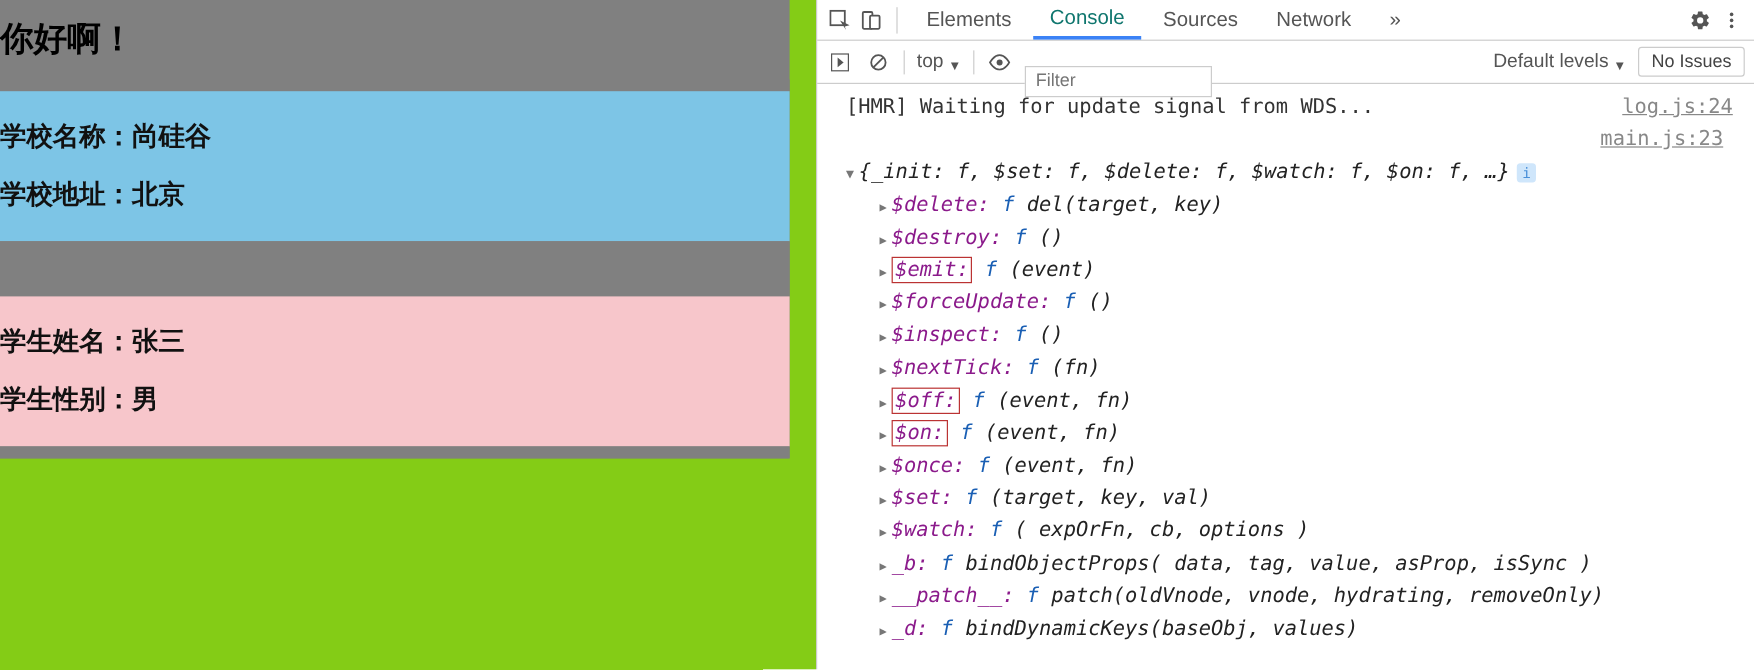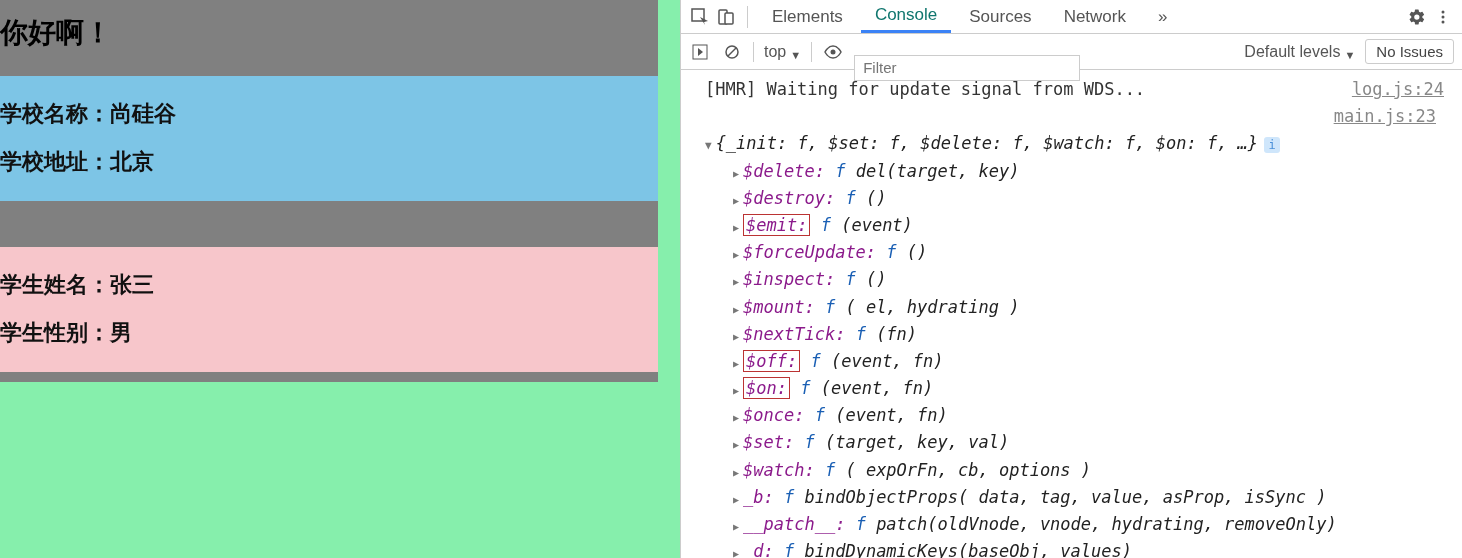--- a/index.html
+++ b/index.html
@@ -11,21 +11,21 @@
     overflow: hidden;
   }
   .root {
     display: flex;
     width: 100%; height: 100%;
   }
   
   .app-panel {
     width: 680px;
     height: 100%;
-    background: #86efac;
+    background: #84cc16;
     position: relative;
   }
   .app-gray {
     background: #808080;
     width: 658px;
   }
   .app-title {
     font-size: 28px;
     font-weight: bold;
     color: #000;
@@ -87,21 +87,21 @@
     border-bottom:1px solid #ccc;
     padding:0 8px;
     gap:10px;
     font-size:16px;
     color:#555;
   }
   .dt-toolbar .sep { width:1px; height:20px; background:#ccc; }
   .dt-filter {
     border:1px solid #ccc;
     height:26px;
-    width:226px;
+    width:156px;
     padding:0 8px;
     font-size:15px;
     color:#888;
     margin-top:32px;
   }
   .dt-select {
     display:flex; align-items:flex-end; gap:4px;
     cursor:pointer;
   }
   .dt-noissues {
@@ -277,21 +277,20 @@
       </div>
       <div class="obj-summary">
         <span class="tri"></span><span class="fsig" style="">{_init: f, $set: f, $delete: f, $watch: f, $on: f, …}</span><span class="info-badge">i</span>
       </div>
       <div id="props">
           <div class="prop-row"><span class="tri"></span><span class="key">$delete:</span> <span class="fsig"><span class="fkw">f </span>del(target, key)</span></div>
           <div class="prop-row"><span class="tri"></span><span class="key">$destroy:</span> <span class="fsig"><span class="fkw">f </span>()</span></div>
           <div class="prop-row"><span class="tri"></span><span class="key hl">$emit:</span> <span class="fsig"><span class="fkw">f </span>(event)</span></div>
           <div class="prop-row"><span class="tri"></span><span class="key">$forceUpdate:</span> <span class="fsig"><span class="fkw">f </span>()</span></div>
           <div class="prop-row"><span class="tri"></span><span class="key">$inspect:</span> <span class="fsig"><span class="fkw">f </span>()</span></div>
-          <div class="prop-row"><span class="tri"></span><span class="key">$mount:</span> <span class="fsig"><span class="fkw">f </span>( el, hydrating )</span></div>
           <div class="prop-row"><span class="tri"></span><span class="key">$nextTick:</span> <span class="fsig"><span class="fkw">f </span>(fn)</span></div>
           <div class="prop-row"><span class="tri"></span><span class="key hl">$off:</span> <span class="fsig"><span class="fkw">f </span>(event, fn)</span></div>
           <div class="prop-row"><span class="tri"></span><span class="key hl">$on:</span> <span class="fsig"><span class="fkw">f </span>(event, fn)</span></div>
           <div class="prop-row"><span class="tri"></span><span class="key">$once:</span> <span class="fsig"><span class="fkw">f </span>(event, fn)</span></div>
           <div class="prop-row"><span class="tri"></span><span class="key">$set:</span> <span class="fsig"><span class="fkw">f </span>(target, key, val)</span></div>
           <div class="prop-row"><span class="tri"></span><span class="key">$watch:</span> <span class="fsig"><span class="fkw">f </span>( expOrFn, cb, options )</span></div>
           <div class="prop-row"><span class="tri"></span><span class="key">_b:</span> <span class="fsig"><span class="fkw">f </span>bindObjectProps( data, tag, value, asProp, isSync )</span></div>
           <div class="prop-row"><span class="tri"></span><span class="key">__patch__:</span> <span class="fsig"><span class="fkw">f </span>patch(oldVnode, vnode, hydrating, removeOnly)</span></div>
           <div class="prop-row"><span class="tri"></span><span class="key">_d:</span> <span class="fsig"><span class="fkw">f </span>bindDynamicKeys(baseObj, values)</span></div>
         </div>

